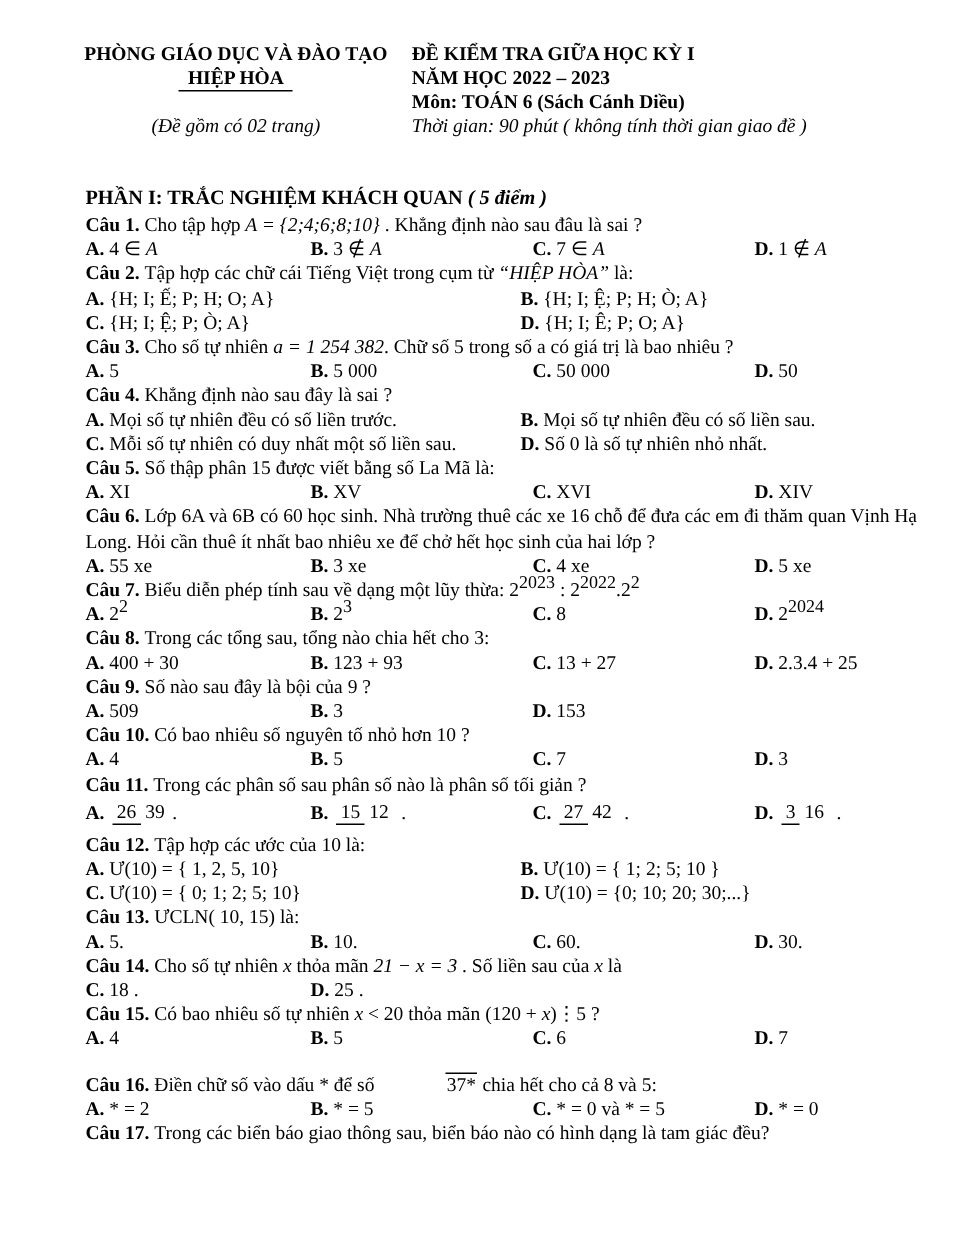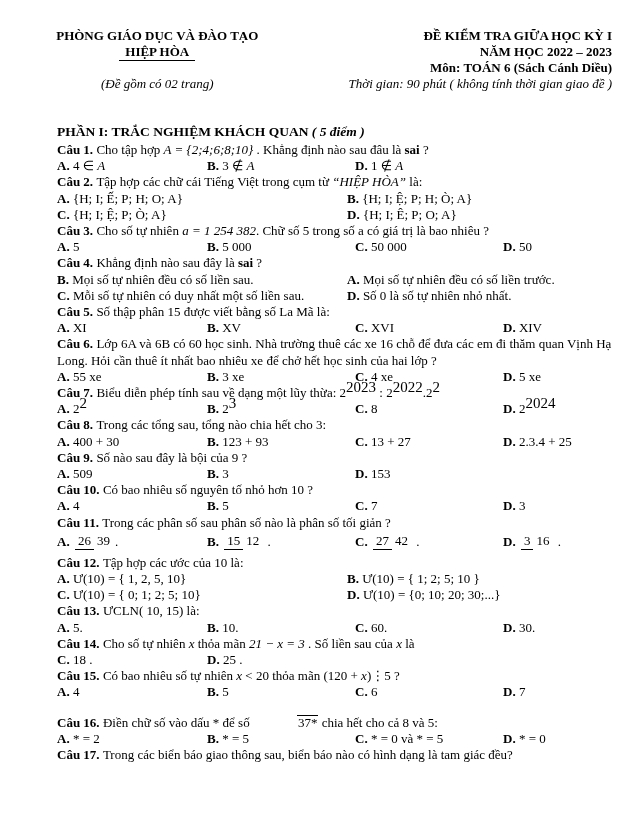--- a/index.html
+++ b/index.html
@@ -8,40 +8,40 @@
     width:638px;height:829px;
     background:#fff;color:#000;
     font-family:"Liberation Serif",serif;
     font-size:13px;
     overflow:hidden;
     box-sizing:border-box;
   }
   
   .header{display:flex;padding:28px 26px 0 40px;box-sizing:border-box;}
   .h-left{width:41%;text-align:center;}
-  .h-right{width:59%;text-align:right;}
+  .h-right{width:59%;text-align:left;}
   .h-bold{font-weight:bold;line-height:16px;}
   .h-underline{display:inline-block;font-weight:bold;border-bottom:1.5px solid #000;padding:0 6px 1px 6px;line-height:15px;}
   .h-note{font-style:italic;margin-top:15px;line-height:16px;}
   .h-italic{font-style:italic;line-height:16px;}
   
   .content{padding:0 26px 0 57px;box-sizing:border-box;}
   .section-title{font-weight:bold;font-size:13.5px;margin:31px 0 2px 0;line-height:17px;}
   .q{margin:0;}
   .q.gap{margin-top:14px;}
   .q-text{line-height:16.2px;}
   .q-label{font-weight:bold;}
   .opts{display:grid;line-height:16.2px;}
   .opts.cols4{grid-template-columns:150px 148px 148px 1fr;}
   .opts.cols2{grid-template-columns:290px 1fr;}
   .opts.tall{padding:3px 0 4px 0;}
   .opt-letter{font-weight:bold;}
-  .bold{font-weight:bold;}
+  .bold{font-weight:normal;}
   .ital{font-style:italic;}
-  sup{font-size:15px;line-height:0;vertical-align:super;}
+  sup{font-size:12px;line-height:0;vertical-align:super;}
   .frac{display:inline-flex;flex-direction:row;text-align:center;vertical-align:middle;line-height:1.15;margin:0 2px;position:relative;top:-1px;}
   .frac .num{border-bottom:1px solid #000;padding:0 3px;}
   .frac .den{padding:0 3px;}
   .oline{border-top:1px solid #000;padding:0 1px;display:inline-block;line-height:13px;margin-left:44px;}
 </style>
 </head>
 <body>
 
 <div class="page">
 
@@ -62,20 +62,21 @@
   </div>
 
   <div class="content">
     <div class="section-title"><span>PHẦN I: TRẮC NGHIỆM KHÁCH QUAN </span><span class="ital">( 5 điểm )</span></div>
     <div>
         <div class="q">
           <div class="q-text"><span class="q-label">Câu 1. </span><span>Cho tập hợp </span><span class="ital">A</span><span class="ital"> = {2;4;6;8;10}</span><span> . Khẳng định nào sau đâu là </span><span class="bold">sai</span><span> ?</span></div>
           <div class="opts cols4">
             <div class="opt"><span class="opt-letter">A. </span><span>4 ∈ </span><span class="ital">A</span></div>
             <div class="opt"><span class="opt-letter">B. </span><span>3 ∉ </span><span class="ital">A</span></div>
+            <div class="opt"><span class="opt-letter">C. </span><span>7 ∈ </span><span class="ital">A</span></div>
             <div class="opt"><span class="opt-letter">D. </span><span>1 ∉ </span><span class="ital">A</span></div>
           </div>
         </div>
         <div class="q">
           <div class="q-text"><span class="q-label">Câu 2. </span><span>Tập hợp các chữ cái Tiếng Việt trong cụm từ </span><span class="ital">“HIỆP HÒA”</span><span> là:</span></div>
           <div class="opts cols2">
             <div class="opt"><span class="opt-letter">A. </span><span>{H; I; Ế; P; H; O; A}</span></div>
             <div class="opt"><span class="opt-letter">B. </span><span>{H; I; Ệ; P; H; Ò; A}</span></div>
             <div class="opt"><span class="opt-letter">C. </span><span>{H; I; Ệ; P; Ò; A}</span></div>
             <div class="opt"><span class="opt-letter">D. </span><span>{H; I; Ê; P; O; A}</span></div>
@@ -86,22 +87,22 @@
           <div class="opts cols4">
             <div class="opt"><span class="opt-letter">A. </span><span>5</span></div>
             <div class="opt"><span class="opt-letter">B. </span><span>5 000</span></div>
             <div class="opt"><span class="opt-letter">C. </span><span>50 000</span></div>
             <div class="opt"><span class="opt-letter">D. </span><span>50</span></div>
           </div>
         </div>
         <div class="q">
           <div class="q-text"><span class="q-label">Câu 4. </span><span>Khẳng định nào sau đây là </span><span class="bold">sai</span><span> ?</span></div>
           <div class="opts cols2">
+            <div class="opt"><span class="opt-letter">A. </span><span>Mọi số tự nhiên đều có số liền trước.</span></div>
             <div class="opt"><span class="opt-letter">B. </span><span>Mọi số tự nhiên đều có số liền sau.</span></div>
-            <div class="opt"><span class="opt-letter">A. </span><span>Mọi số tự nhiên đều có số liền trước.</span></div>
             <div class="opt"><span class="opt-letter">C. </span><span>Mỗi số tự nhiên có duy nhất một số liền sau.</span></div>
             <div class="opt"><span class="opt-letter">D. </span><span>Số 0 là số tự nhiên nhỏ nhất.</span></div>
           </div>
         </div>
         <div class="q">
           <div class="q-text"><span class="q-label">Câu 5. </span><span>Số thập phân 15 được viết bằng số La Mã là:</span></div>
           <div class="opts cols4">
             <div class="opt"><span class="opt-letter">A. </span><span>XI</span></div>
             <div class="opt"><span class="opt-letter">B. </span><span>XV</span></div>
             <div class="opt"><span class="opt-letter">C. </span><span>XVI</span></div>

